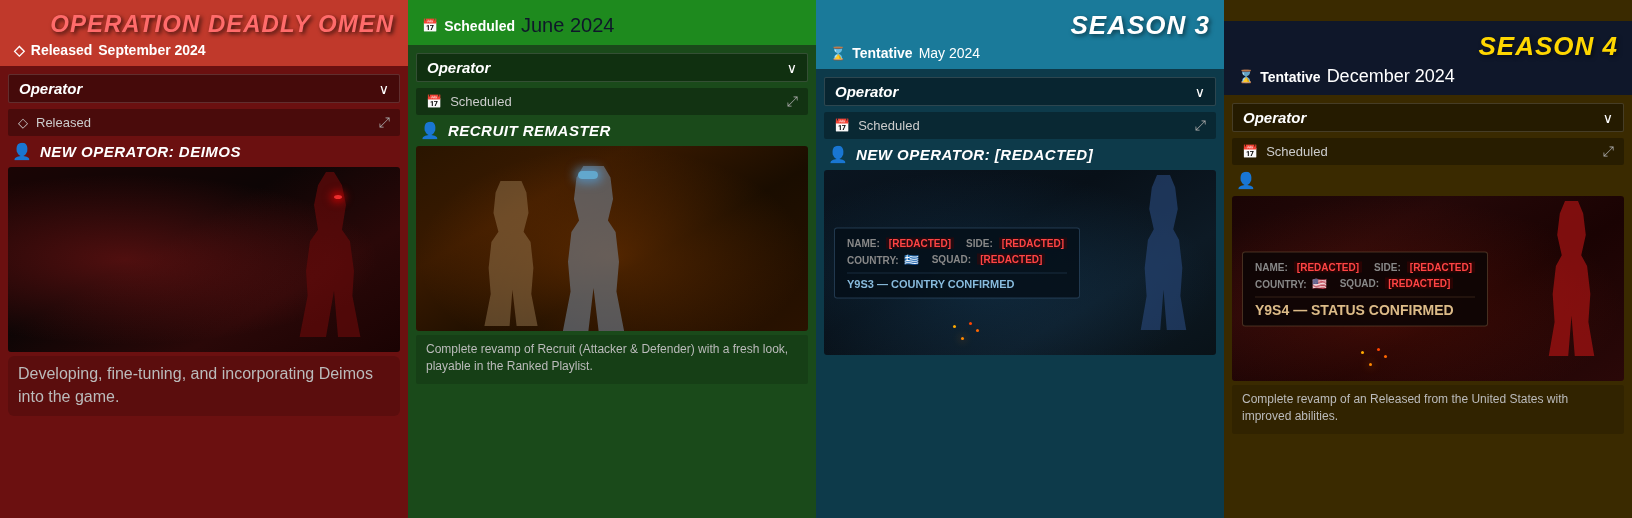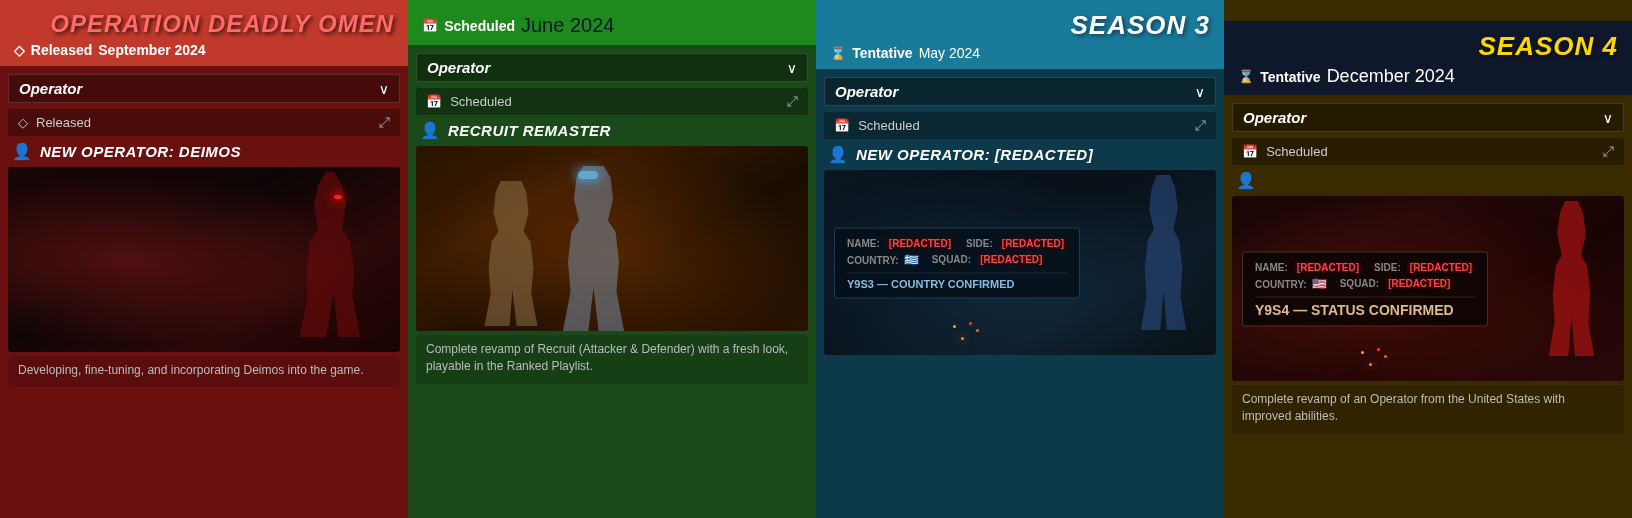--- a/index.html
+++ b/index.html
@@ -133,21 +133,21 @@
     </div>
 
     <div class="card-image" style="margin:0 8px;flex:1;background:linear-gradient(150deg,#1a0505 0%,#0d0505 40%,#2a0808 70%,#1a0303 100%);border-radius:3px;overflow:hidden;position:relative;max-height:185px;">
 
       <div style="position:absolute;inset:0;background:radial-gradient(ellipse at 30% 50%,rgba(180,30,30,0.4) 0%,transparent 65%);"></div>
       <div style="position:absolute;right:30px;top:5px;width:80px;height:165px;background:rgba(100,10,10,0.7);clip-path:polygon(45% 0%,55% 0%,65% 8%,70% 20%,65% 35%,75% 42%,80% 60%,78% 75%,88% 100%,60% 100%,55% 72%,45% 100%,12% 100%,22% 75%,20% 60%,25% 42%,35% 35%,30% 20%,35% 8%);"></div>
 
       <div style="position:absolute;right:58px;top:28px;width:8px;height:4px;background:rgba(255,50,50,0.9);border-radius:50%;box-shadow:0 0 8px 3px rgba(255,0,0,0.7);"></div>
     </div>
 
-    <div style="padding:6px 10px 8px;font-size:12px;color:#bbb;line-height:1.45;margin:4px 8px;background:rgba(0,0,0,0.15);border-radius:6px;">
+    <div style="padding:6px 10px 8px;font-size:16px;color:#bbb;line-height:1.45;margin:4px 8px;background:rgba(0,0,0,0.15);border-radius:6px;">
       <span>Developing, fine-tuning, and incorporating Deimos into the game.</span>
     </div>
   </div>
 </div>
 
 <div class="card card-2">
   <div class="card-header" style="background:#1e8a1e; padding:10px 14px 8px;">
     <div style="display:flex;align-items:center;gap:6px;margin-top:4px;">
       <span style="font-size:13px;color:white;">📅</span>
       <span style="font-weight:900;color:white;font-size:14px;">Scheduled</span>
@@ -313,16 +313,16 @@
             <span style="color:#ff4444;font-weight:bold;background:rgba(80,0,0,0.4);padding:0 3px;font-size:10px;margin-left:3px;">[REDACTED]</span>
           </div>
         </div>
         <div style="color:#ddbb88;font-size:14px;font-weight:bold;border-top:1px solid rgba(200,150,100,0.2);padding-top:4px;">Y9S4 — STATUS CONFIRMED</div>
       </div>
 
       <div style="position:absolute;bottom:15px;left:35%;width:3px;height:3px;background:#ff8800;border-radius:50%;box-shadow:0 0 8px #ff8800,8px -15px 0 #ff4400,-8px -12px 0 #ffaa00,15px -8px 0 #ff6600;"></div>
     </div>
 
     <div style="padding:6px 10px 8px;font-size:12px;color:#bbb;line-height:1.45;margin:4px 8px;background:rgba(0,0,0,0.15);border-radius:2px;">
-      <span>Complete revamp of an Operator from the United States with improved abilities.</span>
+      <span>Complete revamp of an Released from the United States with improved abilities.</span>
     </div>
   </div>
 </div>
 
 </body></html>

